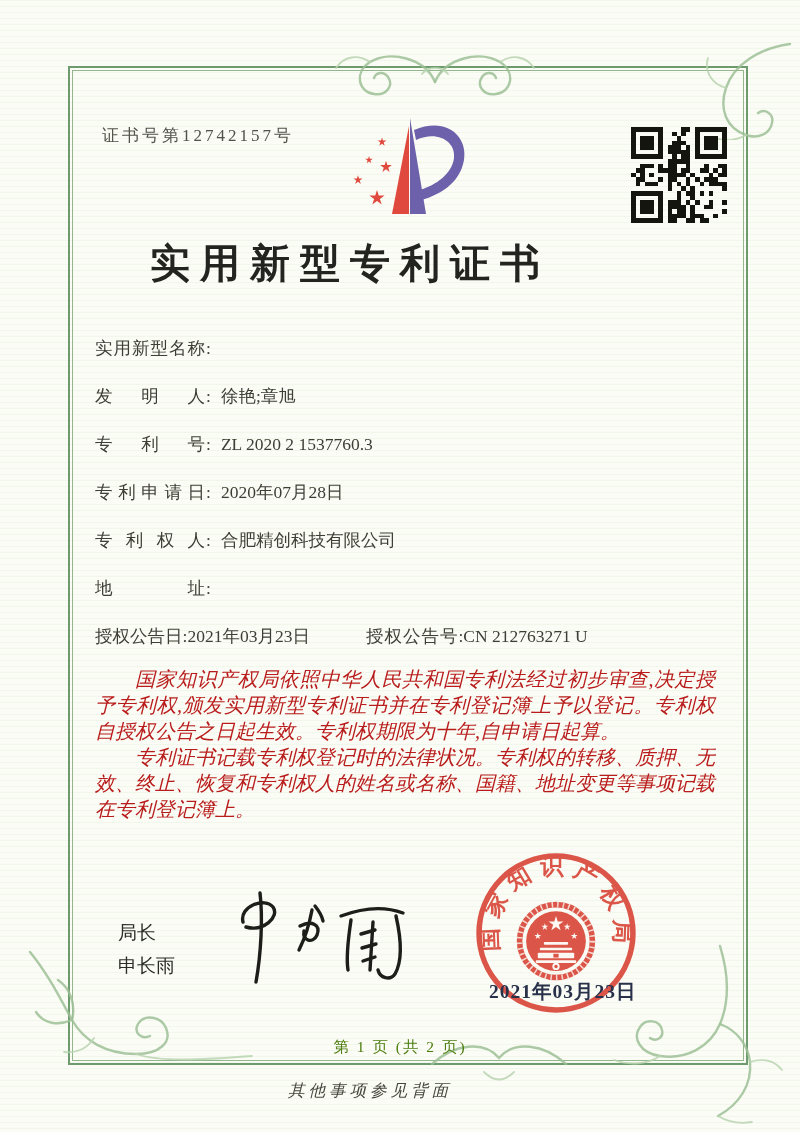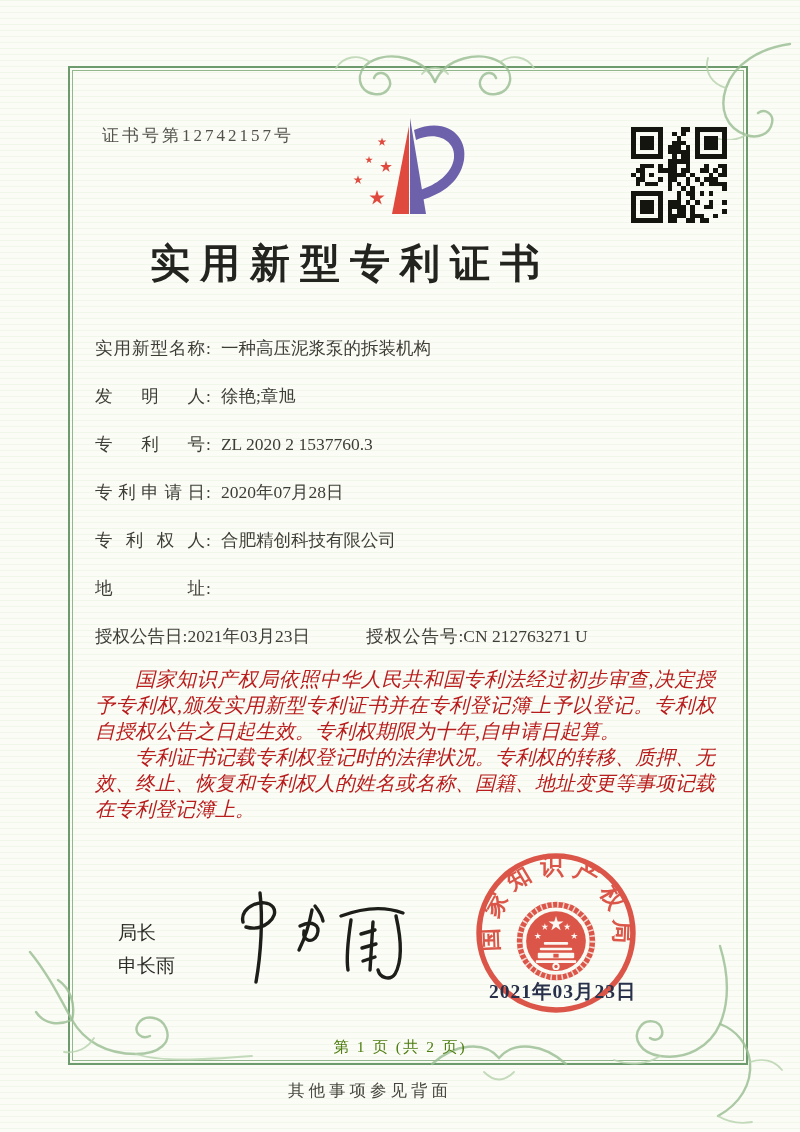--- a/index.html
+++ b/index.html
@@ -48,21 +48,21 @@
     font-family:"Liberation Sans","DejaVu Sans",sans-serif;}
   .sig-svg{left:215px;top:880px;}
   
   .seal{left:474px;top:851px;opacity:.93;}
   .seal-date{left:489px;top:978px;font-size:19.5px;letter-spacing:1px;
     color:#28304a;font-weight:bold;z-index:5;}
   
   .page-no{left:0;top:1037px;width:800px;text-align:center;
     font-size:15.5px;color:#4d7c0f;letter-spacing:2px;}
   .back-note{left:0;top:1080px;width:740px;text-align:center;
-    font-size:16.5px;color:#46463e;letter-spacing:4px;}
+    font-size:16.5px;color:#46463e;letter-spacing:4px;font-style:italic;}
   
   .qr{left:631px;top:127px;width:96px;height:96px;display:grid;
     grid-template-columns:repeat(21,1fr);grid-template-rows:repeat(21,1fr);}
   .qr .qm{background:#15150f;}
   
   .fl path{fill:none;stroke:#9dbf96;stroke-width:2.4;stroke-linecap:round;opacity:.85;}
   .fl .lt{stroke:#b9d4b0;stroke-width:1.8;}
 </style>
 </head>
 <body>
@@ -559,21 +559,20 @@
     <div></div>
     <div></div>
   </div>
 
 <div class="abs title">实用新型专利证书</div>
 
 <div class="abs fields">
   <div class="frow">
     <span class="lbl">实用新型名称</span>
       <span class="colon">:</span>
-      <span class="val">一种高压泥浆泵的拆装机构</span>
   </div>
   <div class="frow">
     <span class="lbl">发明人</span>
       <span class="colon">:</span>
       <span class="val">徐艳;章旭</span>
   </div>
   <div class="frow">
     <span class="lbl">专利号</span>
       <span class="colon">:</span>
       <span class="val">ZL 2020 2 1537760.3</span>

